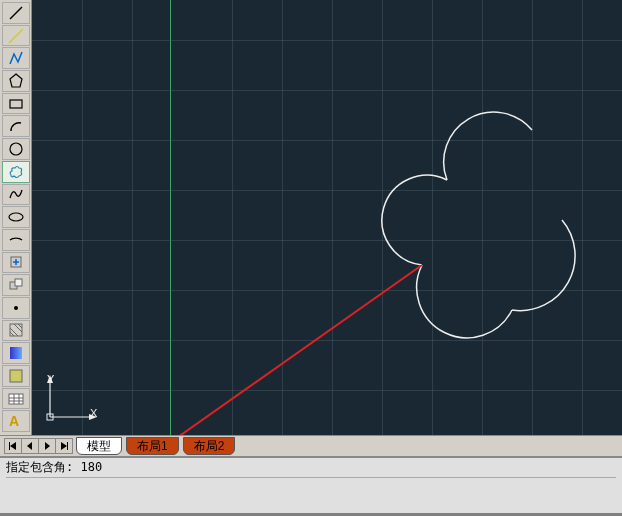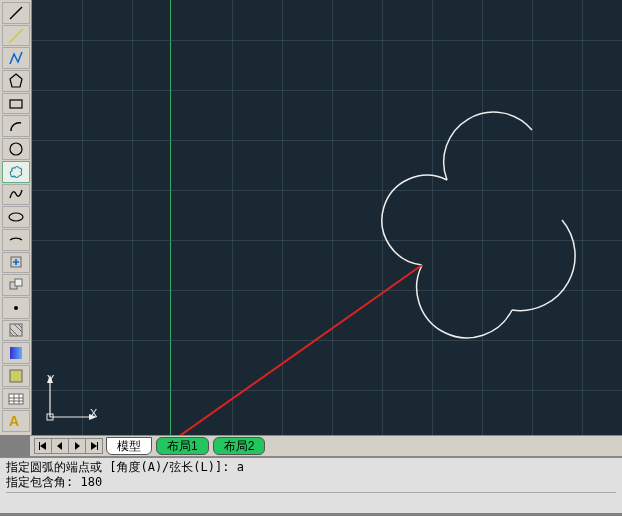--- a/index.html
+++ b/index.html
@@ -89,21 +89,20 @@
   pointer-events: none;
 }
 .tabs-row {
   height: 22px;
   background: #d4d0c8;
   border-top: 1px solid #888;
   border-bottom: 1px solid #888;
   display: flex;
   align-items: center;
   padding-left: 4px;
-  margin-left: 30px;
 }
 .nav-btn {
   width: 18px;
   height: 16px;
   border: 1px solid #888;
   background: #d4d0c8;
   display: flex;
   align-items: center;
   justify-content: center;
   cursor: pointer;
@@ -116,22 +115,21 @@
   border: 1px solid #555;
   border-radius: 0 0 6px 6px;
   margin-left: 4px;
   cursor: pointer;
   font-size: 12px;
   height: 18px;
   display: flex;
   align-items: center;
 }
 .tab.inactive {
-  background: #22c55e;
-  border-radius: 6px;
+  background: #c2410c;
 }
 .cmd-area {
   background: #e0e0e0;
   border-top: 1px solid #888;
   height: 56px;
   padding: 2px 6px;
   font-family: "SimSun", "宋体", monospace;
   font-size: 12px;
   color: #000;
   line-height: 15px;
@@ -352,16 +350,15 @@
     </div>
   <div class="tab inactive">
       <span>布局1</span>
     </div>
   <div class="tab inactive">
       <span>布局2</span>
     </div>
 </div>
 
 <div class="cmd-area">
-  <div class="cmd-line">指定圆弧的端点或 [角度(A)/弦长(L)]: a</div>
   <div class="cmd-line">指定包含角: 180</div>
   <div class="cmd-sep"></div>
 </div>
 
 </body></html>

